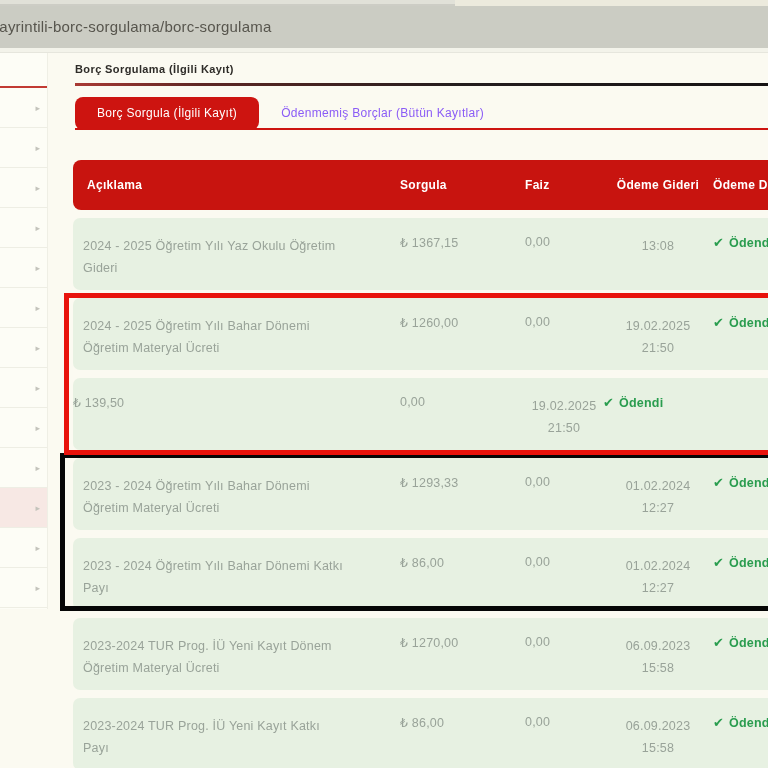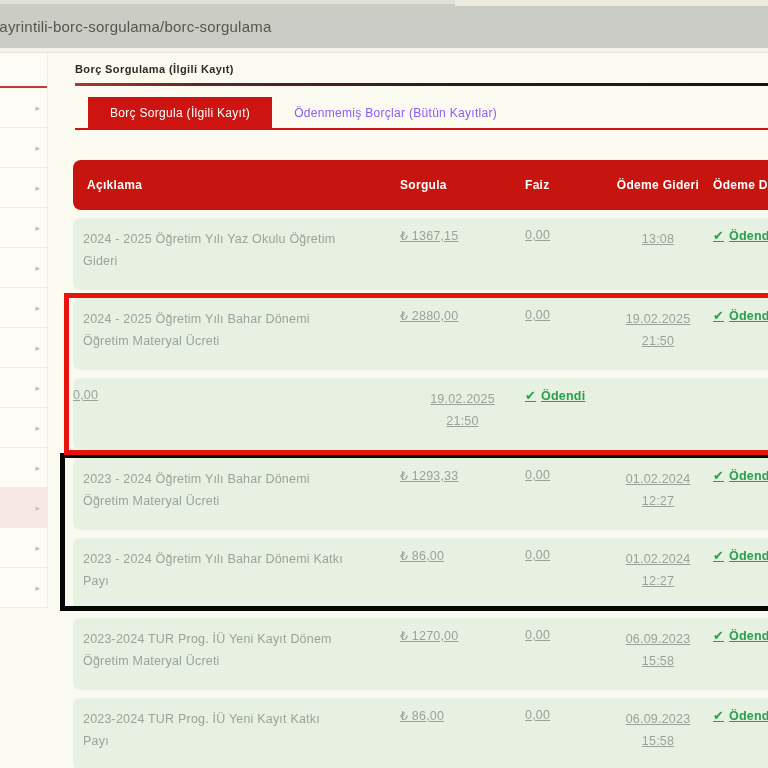--- a/index.html
+++ b/index.html
@@ -48,42 +48,42 @@
     margin-top:8px; height:3px; width:693px;
     background:linear-gradient(to right,#a93a34 0%,#5e2724 18%,#241d1e 55%,#161314 100%);
   }
   .tabs { margin-top:11px; position:relative; display:flex; width:693px; }
   .tabs::after { content:""; position:absolute; left:0; right:0; bottom:0; height:2px; background:#cd1410; }
   .tab {
     height:33px; line-height:33px; padding:0 22px;
     font-size:12px; letter-spacing:.3px; white-space:nowrap;
     position:relative; z-index:1; cursor:default;
   }
-  .tab.active { background:#cd1410; color:#ffffff; border-radius:0;margin-left:13px; }
+  .tab.active { background:#cd1410; color:#ffffff; border-radius:8px; }
   .tab.inactive { color:#8b5cf6; }
 
   
   .table-area { position:relative; margin-top:15px; margin-left:-2px; }
   .table-clip { width:695px; overflow:hidden;margin-top:30px; }
   .dtable { width:840px; }
   .thead, .trow { display:grid; grid-template-columns:327px 125px 78px 110px 200px; }
   .thead {
     height:50px; align-items:center;
     background:#c8140f; border-radius:8px;
     color:#ffffff; font-size:12px; font-weight:700; letter-spacing:.3px;
   }
   .thead .hc { padding-top:0; }
   .h-desc { padding-left:14px; }
   .h-date { text-align:center; }
   .trow {
     height:72px; margin-top:8px;
     background:#e7f1e2; border-radius:7px;
     color:#99a399; font-size:12.5px; letter-spacing:.2px;
   }
-  .cell { padding-top:10px;text-decoration:underline; }
+  .cell { padding-top:17px; }
   .c-desc { padding-left:10px; }
   .c-desc .desc-text { display:inline-block; max-width:262px; line-height:22px; }
   .c-date { text-align:center; line-height:22px; }
   .c-st { white-space:nowrap; color:#2a9d4f; font-weight:600; }
   .c-st .check { font-weight:700; font-size:13px; margin-right:5px; }
 
   
   .red-box {
     position:absolute; left:-9px; top:133px; width:742px; height:162px;
     border:5px solid #e8130c; z-index:3; pointer-events:none;
@@ -177,32 +177,33 @@
     <div class="cell c-date">
       <div class="d2">13:08</div>
     </div>
     <div class="cell c-st">
       <span class="check">✔</span><span class="st-txt">Ödendi</span>
     </div>
   </div>
 
   <div class="trow">
     <div class="cell c-desc"><span class="desc-text">2024 - 2025 Öğretim Yılı Bahar Dönemi Öğretim Materyal Ücreti</span></div>
-    <div class="cell c-ana">₺ 2880,00</div>
+    <div class="cell c-ana">₺ 1260,00</div>
     <div class="cell c-faiz">0,00</div>
     <div class="cell c-date">
       <div class="d1">19.02.2025</div>
       <div class="d2">21:50</div>
     </div>
     <div class="cell c-st">
       <span class="check">✔</span><span class="st-txt">Ödendi</span>
     </div>
   </div>
 
   <div class="trow">
+    <div class="cell c-ana">₺ 139,50</div>
     <div class="cell c-faiz">0,00</div>
     <div class="cell c-date">
       <div class="d1">19.02.2025</div>
       <div class="d2">21:50</div>
     </div>
     <div class="cell c-st">
       <span class="check">✔</span><span class="st-txt">Ödendi</span>
     </div>
   </div>
 

